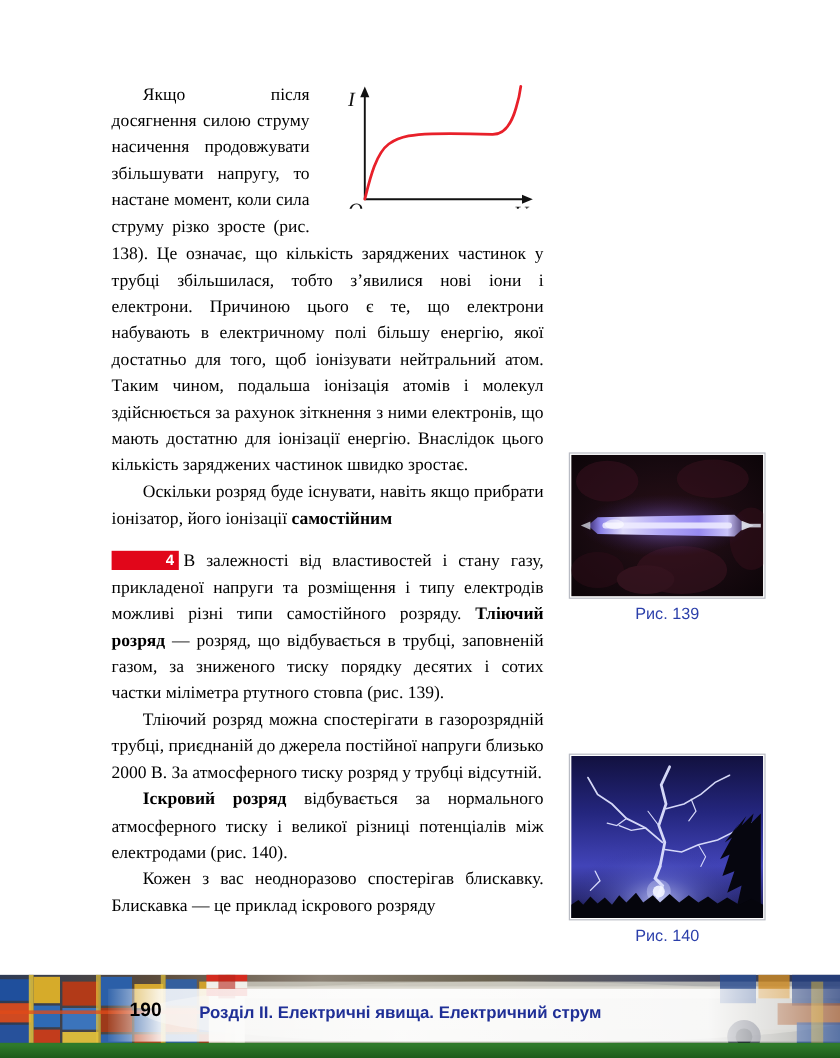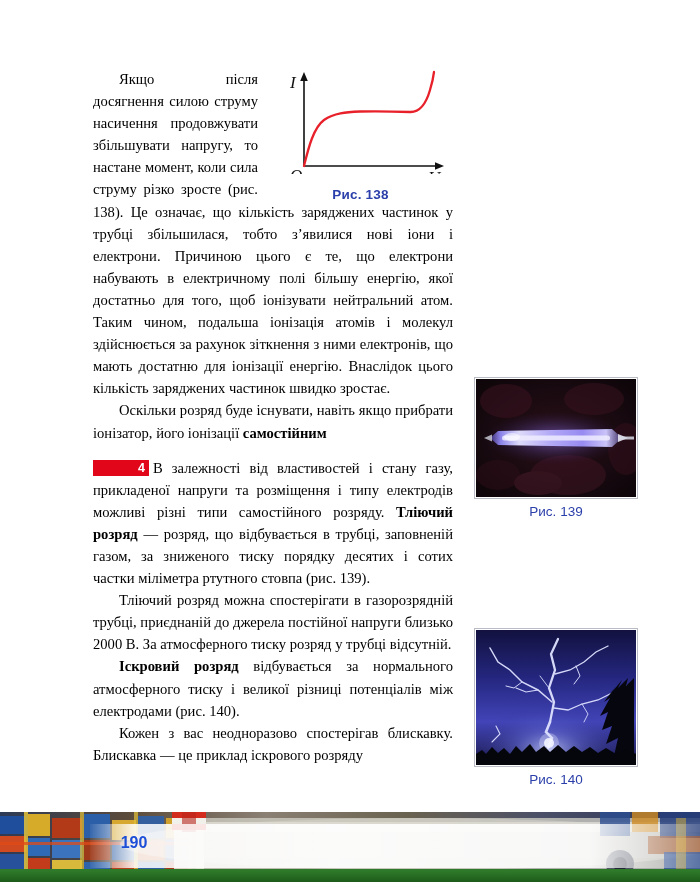--- a/index.html
+++ b/index.html
@@ -133,25 +133,25 @@
         rgba(255,255,255,0.05) 0%,
         rgba(255,255,255,0.86) 7%,
         rgba(255,255,255,0.93) 40%,
         rgba(255,255,255,0.88) 82%,
         rgba(255,255,255,0.12) 100%);
   }
   #footer .page-num {
     position: absolute;
     left: 108px; top: 22px;
     width: 52px;
-    text-align: center;
+    text-align: left;
     font-family: "Liberation Sans", "DejaVu Sans", sans-serif;
     font-weight: bold;
     font-size: 16px;
-    color: #1d4ed8;
+    color: #000000;
   }
   #footer .chapter {
     position: absolute;
     left: 166px; top: 23px;
     font-family: "Liberation Sans", "DejaVu Sans", sans-serif;
     font-weight: bold;
     font-size: 14px;
     color: #1f2f96;
     white-space: nowrap;
   }
@@ -179,21 +179,20 @@
           <line x1="36" y1="100" x2="168" y2="100" stroke="#111" stroke-width="1.6"></line>
           <polygon points="176,100 167,96.2 167,103.8" fill="#111"></polygon>
 
           <path d="M36,100 C40,84 45,62 56,54 C66,47 78,46 92,45.5
                    C112,45 128,45.5 142,46 C152,46.4 158,38 162,24 C164.5,16 165.5,10 166,6" fill="none" stroke="#e8202a" stroke-width="2.3" stroke-linecap="round"></path>
 
           <text x="22" y="22" font-family="Liberation Serif, serif" font-size="17" font-style="italic" fill="#111">I</text>
           <text x="160" y="117" font-family="Liberation Serif, serif" font-size="17" font-style="italic" fill="#111">U</text>
           <text x="22" y="115" font-family="Liberation Serif, serif" font-size="17" font-style="italic" fill="#111">O</text>
         </svg>
-        <div class="fig-caption" style="margin-top:13px;">Рис. 138</div>
       </div>
     </div>
 
     <p class="para">Якщо після досягнення силою струму насичення продовжувати збільшувати напругу, то настане момент, коли сила струму різко зросте (рис. 138). Це означає, що кількість заряджених частинок у трубці збільшилася, тобто з’явилися нові іони і електрони. Причиною цього є те, що електрони набувають в електричному полі більшу енергію, якої достатньо для того, щоб іонізувати нейтральний атом. Таким чином, подальша іонізація атомів і молекул здійснюється за рахунок зіткнення з ними електронів, що мають достатню для іонізації енергію. Внаслідок цього кількість заряджених частинок швидко зростає.</p>
 
     <p class="para"><span>Оскільки розряд буде існувати, навіть якщо прибрати іонізатор, його іонізації </span><b>самостійним</b></p>
 
     <p class="para" style="margin-top:13px; text-indent:0;"><span class="sec-marker">4</span><span>В залежності від властивостей і стану газу, прикладеної напруги та розміщення і типу електродів можливі різні типи самостійного розряду. </span><b>Тліючий розряд</b><span> — розряд, що відбувається в трубці, заповненій газом, за зниженого тиску порядку десятих і сотих частки міліметра ртутного стовпа (рис. 139).</span></p>
 
     <p class="para">Тліючий розряд можна спостерігати в газорозрядній трубці, приєднаній до джерела постійної напруги близько 2000 В. За атмосферного тиску розряд у трубці відсутній.</p>
@@ -377,16 +376,17 @@
       <rect x="0" y="62" width="700" height="8" fill="#1e5c1b"></rect>
 
       <g opacity="0.35">
         <rect x="230" y="60" width="60" height="4" fill="#d8d6cc"></rect>
         <rect x="330" y="60" width="90" height="4" fill="#c9c7bd"></rect>
         <rect x="470" y="60" width="70" height="4" fill="#d2d0c6"></rect>
       </g>
     </svg>
     <div class="whitewash"></div>
     <div class="page-num">190</div>
+    <div class="chapter">Розділ II. Електричні явища. Електричний струм</div>
     <div class="green-bar"></div>
   </div>
 
 </div>
 
 </body></html>

